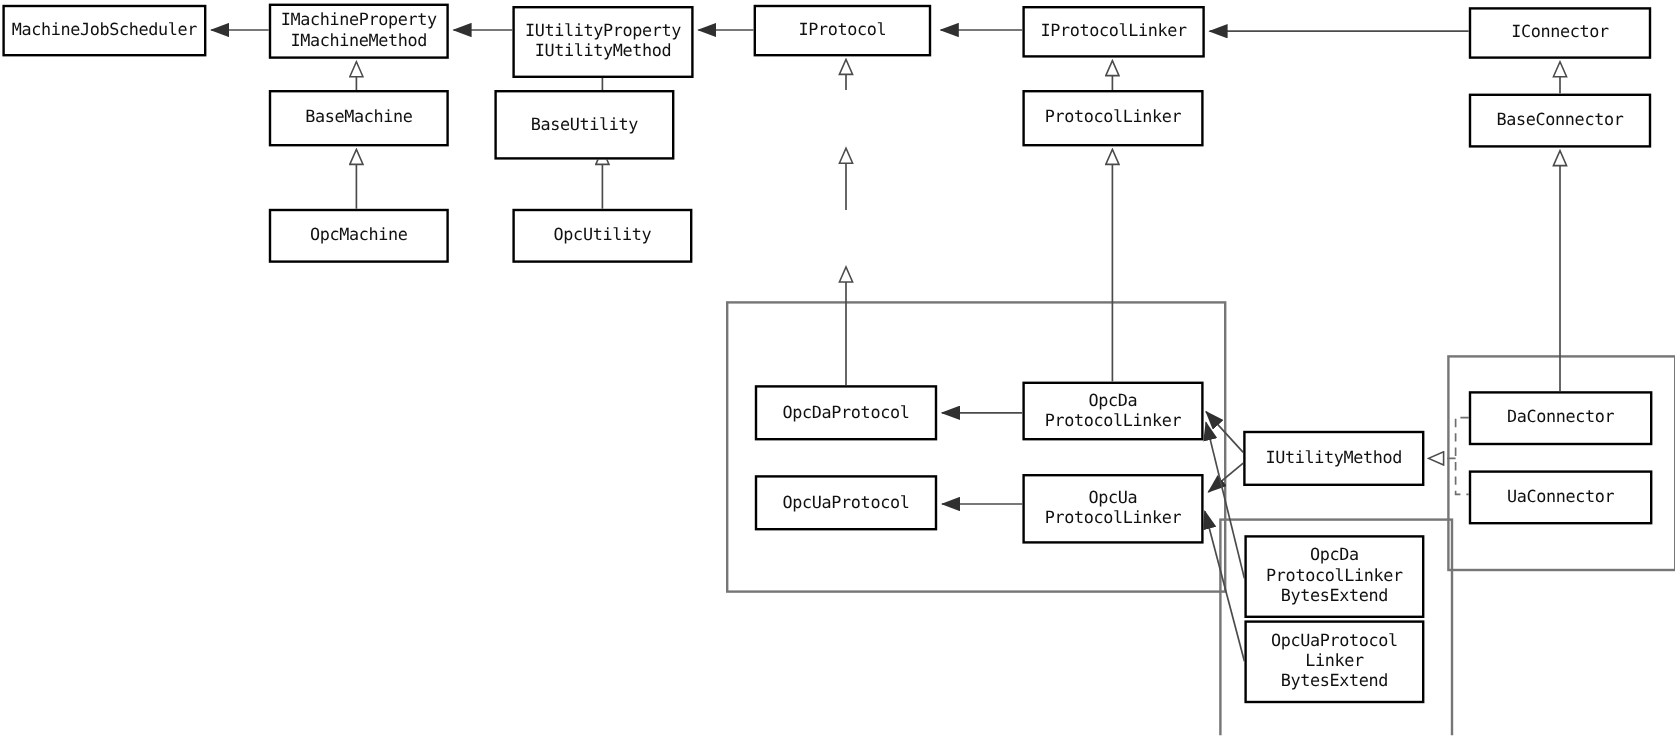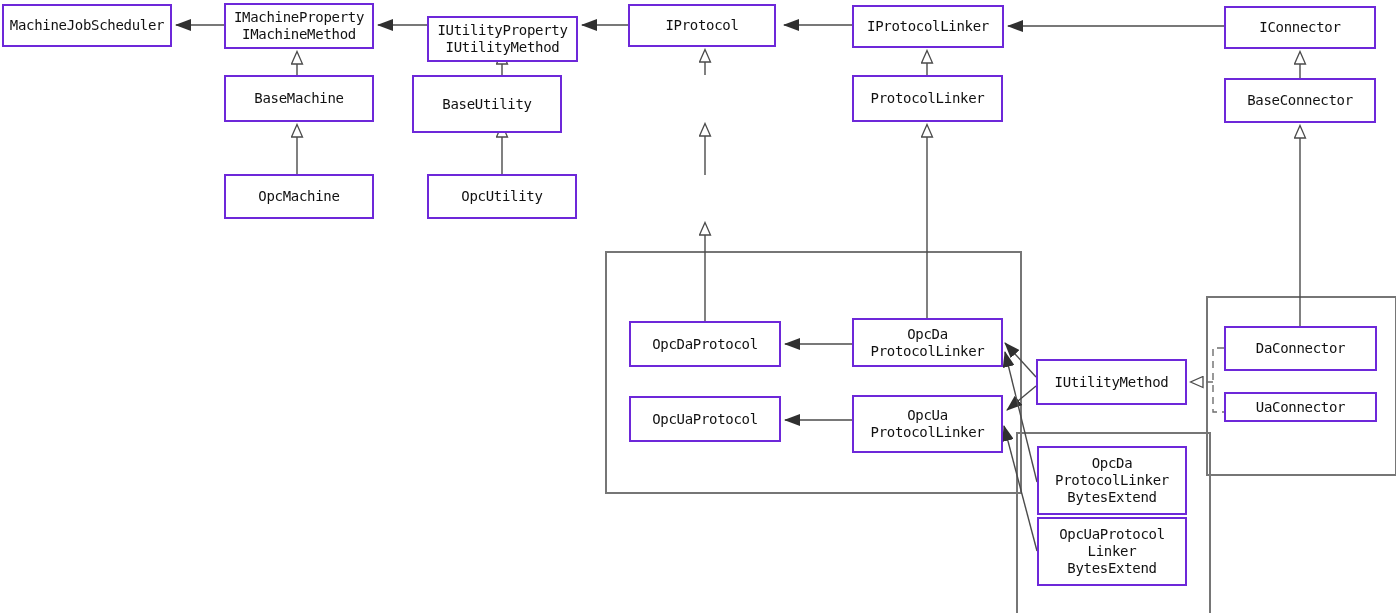--- a/index.html
+++ b/index.html
@@ -5,21 +5,21 @@
   html,body{margin:0;padding:0;background:#ffffff;}
   #canvas{
     position:relative;width:1396px;height:613px;background:#ffffff;overflow:hidden;
     font-family:"DejaVu Sans Mono","Liberation Mono",monospace;
   }
   .group{
     position:absolute;border:2px solid #767676;background:transparent;z-index:1;
   }
   #edges{position:absolute;left:0;top:0;z-index:2;}
   .node{
-    position:absolute;z-index:3;background:#ffffff;border:2px solid #6d28d9;
+    position:absolute;z-index:3;background:#ffffff;border:2px solid #000000;
     display:flex;align-items:center;justify-content:center;box-sizing:border-box;
   }
   .lbl{
     white-space:pre-line;text-align:center;color:#111111;
     font-size:14px;line-height:17px;letter-spacing:-0.3px;
   }
   .edge{stroke:#4b4b4b;stroke-width:1.4;fill:none;}
   .edge.dashed{stroke:#6e6e6e;stroke-dasharray:7 5;}
 </style>
 </head>
@@ -70,21 +70,21 @@
     <line class="edge dashed" x1="1213" y1="382" x2="1191" y2="382" marker-end="url(#triHollow)"></line>
   </svg>
 
   <div class="node" style="left:2px;top:4px;width:170px;height:43px">
     <span class="lbl">MachineJobScheduler</span>
   </div>
   <div class="node" style="left:224px;top:3px;width:150px;height:46px">
     <span class="lbl">IMachineProperty
 IMachineMethod</span>
   </div>
-  <div class="node" style="left:427px;top:16px;width:151px;height:46px">
+  <div class="node" style="left:427px;top:5px;width:151px;height:60px">
     <span class="lbl">IUtilityProperty
 IUtilityMethod</span>
   </div>
   <div class="node" style="left:628px;top:4px;width:148px;height:43px">
     <span class="lbl">IProtocol</span>
   </div>
   <div class="node" style="left:852px;top:5px;width:152px;height:43px">
     <span class="lbl">IProtocolLinker</span>
   </div>
   <div class="node" style="left:1224px;top:6px;width:152px;height:43px">
@@ -125,21 +125,21 @@
     <span class="lbl">OpcUa
 ProtocolLinker</span>
   </div>
 
   <div class="node" style="left:1036px;top:359px;width:151px;height:46px">
     <span class="lbl">IUtilityMethod</span>
   </div>
   <div class="node" style="left:1224px;top:326px;width:153px;height:45px">
     <span class="lbl">DaConnector</span>
   </div>
-  <div class="node" style="left:1224px;top:392px;width:153px;height:30px">
+  <div class="node" style="left:1224px;top:392px;width:153px;height:45px">
     <span class="lbl">UaConnector</span>
   </div>
 
   <div class="node" style="left:1037px;top:446px;width:150px;height:69px">
     <span class="lbl">OpcDa
 ProtocolLinker
 BytesExtend</span>
   </div>
   <div class="node" style="left:1037px;top:517px;width:150px;height:69px">
     <span class="lbl">OpcUaProtocol

